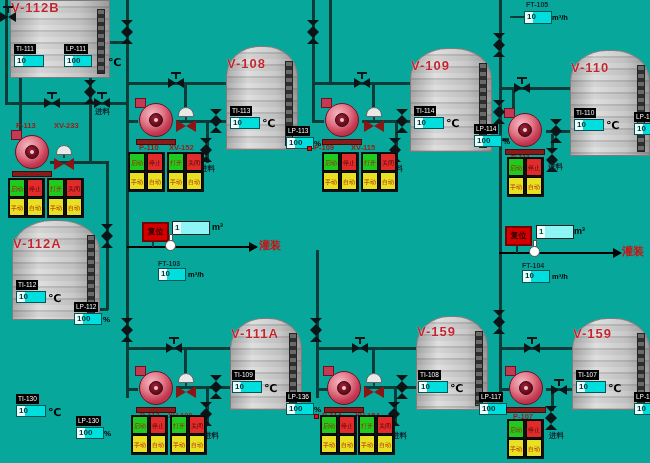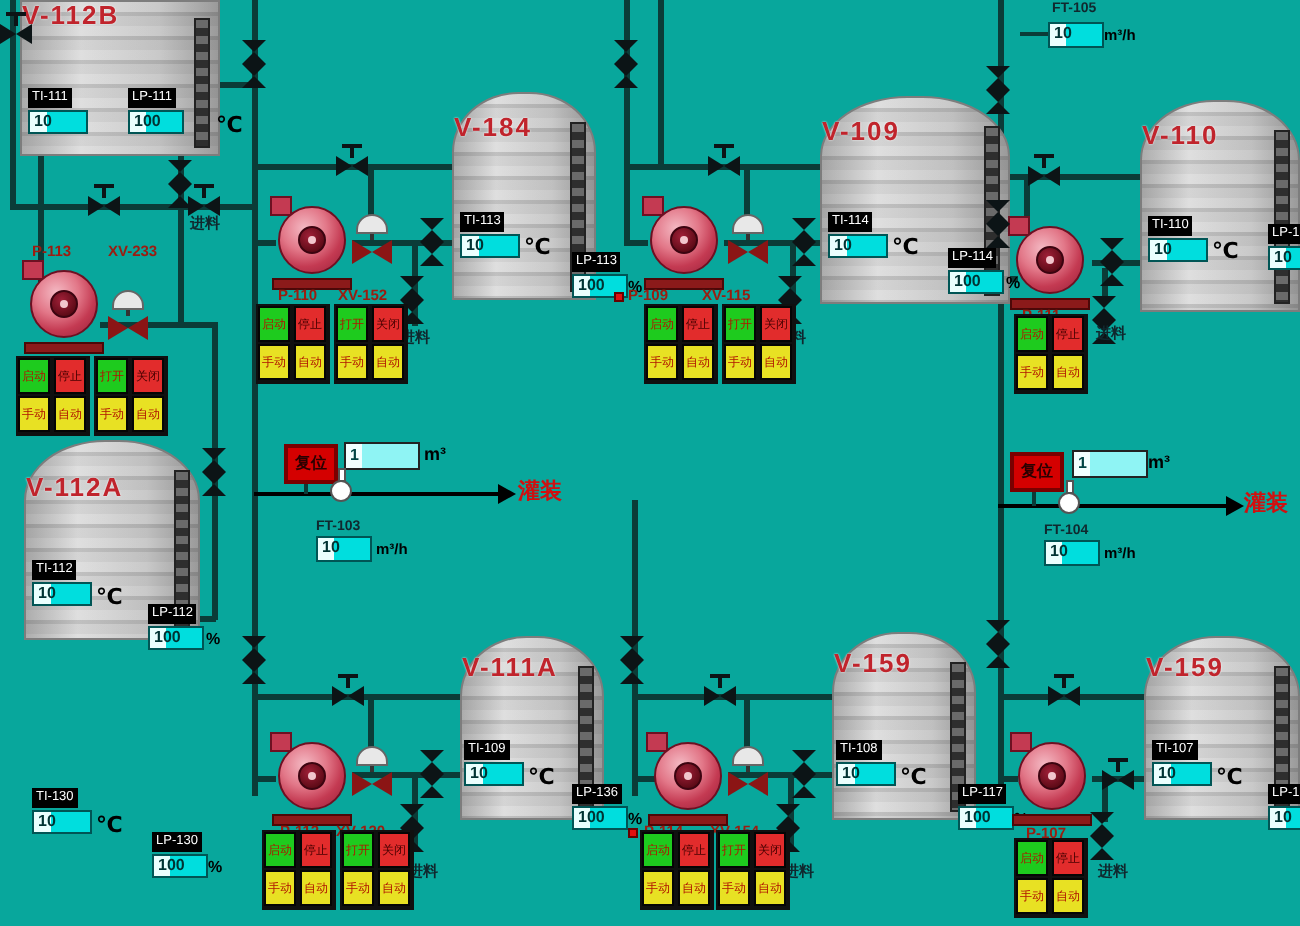--- a/index.html
+++ b/index.html
@@ -120,30 +120,30 @@
     <div class="tank" style="left: 10px; top: 0px; width: 100px; height: 78px;">
       <i class="tname" style="font-style: normal; top: -1px;">V-112B</i>
       <i class="lvlcol" style="font-style: normal; right: 4px; top: 8px; bottom: 3px; width: 8px;"></i>
     </div>
     <div class="blab" style="left: 14px; top: 44px;">TI-111</div>
     <div class="cyan" style="left: 14px; top: 55px; width: 30px; height: 12px;">10</div>
     <div class="unit" style="left: 108px; top: 56px; font-size: 11px;">℃</div>
     <div class="blab" style="left: 64px; top: 44px;">LP-111</div>
     <div class="cyan" style="left: 64px; top: 55px; width: 28px; height: 12px;">100</div>
     <div class="tank dometop" style="left: 226px; top: 46px; width: 72px; height: 104px;">
-      <i class="tname" style="font-style: normal; top: 9px;">V-184</i>
+      <i class="tname" style="font-style: normal; top: 9px;">V-108</i>
       <i class="lvlcol" style="font-style: normal; right: 4px; top: 14px; bottom: 3px; width: 8px;"></i>
     </div>
     <div class="blab" style="left: 230px; top: 106px;">TI-113</div>
     <div class="cyan" style="left: 230px; top: 117px; width: 30px; height: 12px;">10</div>
     <div class="unit" style="left: 262px; top: 117px; font-size: 11px;">℃</div>
     <div class="blab" style="left: 286px; top: 126px;">LP-113</div>
     <div class="cyan" style="left: 286px; top: 137px; width: 28px; height: 12px;">100</div>
     <div class="unit" style="left: 314px; top: 139px; font-size: 8px;">%</div>
-    <div class="tank dometop" style="left: 410px; top: 48px; width: 95px; height: 104px; text-decoration: underline;">
+    <div class="tank dometop" style="left: 410px; top: 48px; width: 82px; height: 104px; text-decoration: underline;">
       <i class="tname" style="font-style: normal; top: 9px;">V-109</i>
       <i class="lvlcol" style="font-style: normal; right: 4px; top: 14px; bottom: 3px; width: 8px;"></i>
     </div>
     <div class="blab" style="left: 414px; top: 106px;">TI-114</div>
     <div class="cyan" style="left: 414px; top: 117px; width: 30px; height: 12px;">10</div>
     <div class="unit" style="left: 446px; top: 117px; font-size: 11px;">℃</div>
     <div class="blab" style="left: 474px; top: 124px;">LP-114</div>
     <div class="cyan" style="left: 474px; top: 135px; width: 28px; height: 12px;">100</div>
     <div class="unit" style="left: 503px; top: 137px; font-size: 8px;">%</div>
     <div class="tank dometop" style="left: 570px; top: 50px; width: 80px; height: 106px;">

